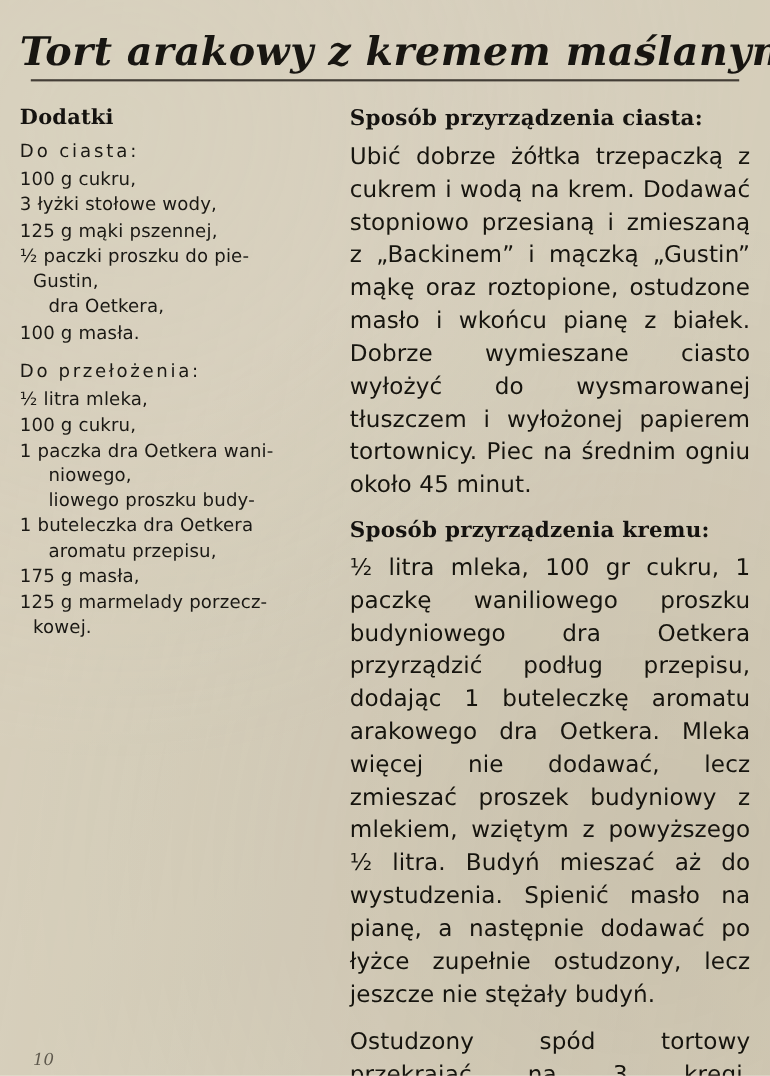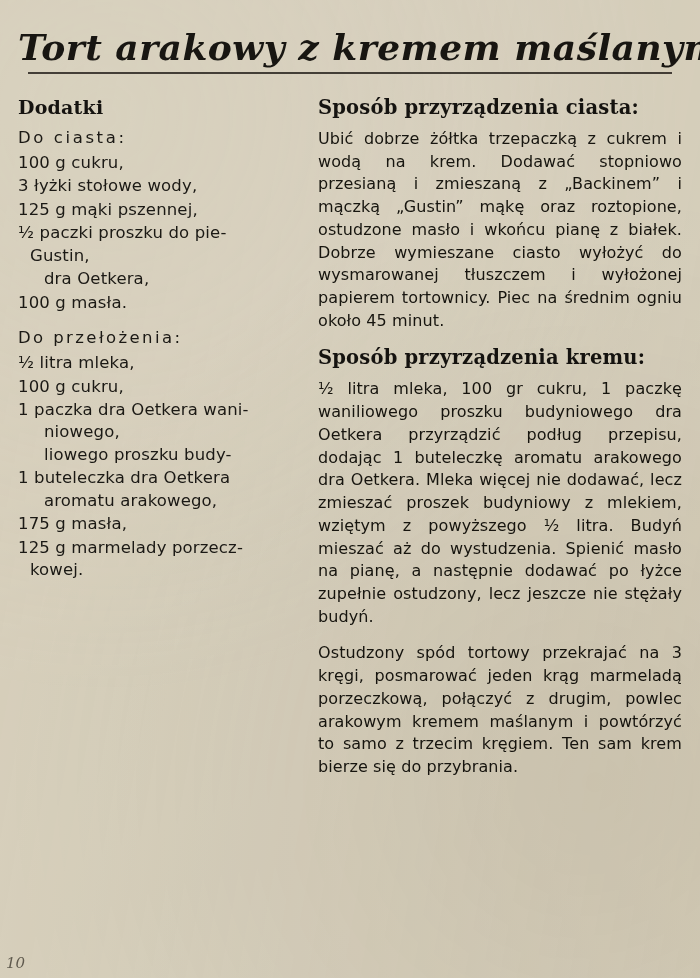--- a/index.html
+++ b/index.html
@@ -106,33 +106,33 @@
   ul.items li .cont {
     display: block;
     padding-left: 26px;
   }
   ul.items li .cont2 {
     display: block;
     padding-left: 12px;
   }
 
   p.para {
-    font-size: 16px;
+    font-size: 21px;
     line-height: 1.42;
     margin: 0 0 14px 0;
     text-align: justify;
     text-justify: inter-word;
     color: #17150f;
     letter-spacing: 0.1px;
   }
   p.para:last-child { margin-bottom: 0; }
 
   .folio {
     position: absolute;
-    left: 6px;
+    left: 30px;
     bottom: 6px;
     font-family: "DejaVu Serif", serif;
     font-style: italic;
     font-size: 15px;
     color: #3a352c;
     opacity: 0.75;
   }
 </style>
 </head>
 <body>
@@ -178,21 +178,21 @@
         <li>
           <span>100 g cukru,</span>
         </li>
         <li>
           <span>1 paczka dra Oetkera wani-</span>
           <span class="cont">niowego,</span>
           <span class="cont">liowego proszku budy-</span>
         </li>
         <li>
           <span>1 buteleczka dra Oetkera</span>
-          <span class="cont">aromatu arakowego,</span>
+          <span class="cont">aromatu przepisu,</span>
         </li>
         <li>
           <span>175 g masła,</span>
         </li>
         <li>
           <span>125 g marmelady porzecz-</span>
           <span class="cont2">kowej.</span>
         </li>
       </ul>
     </div>

